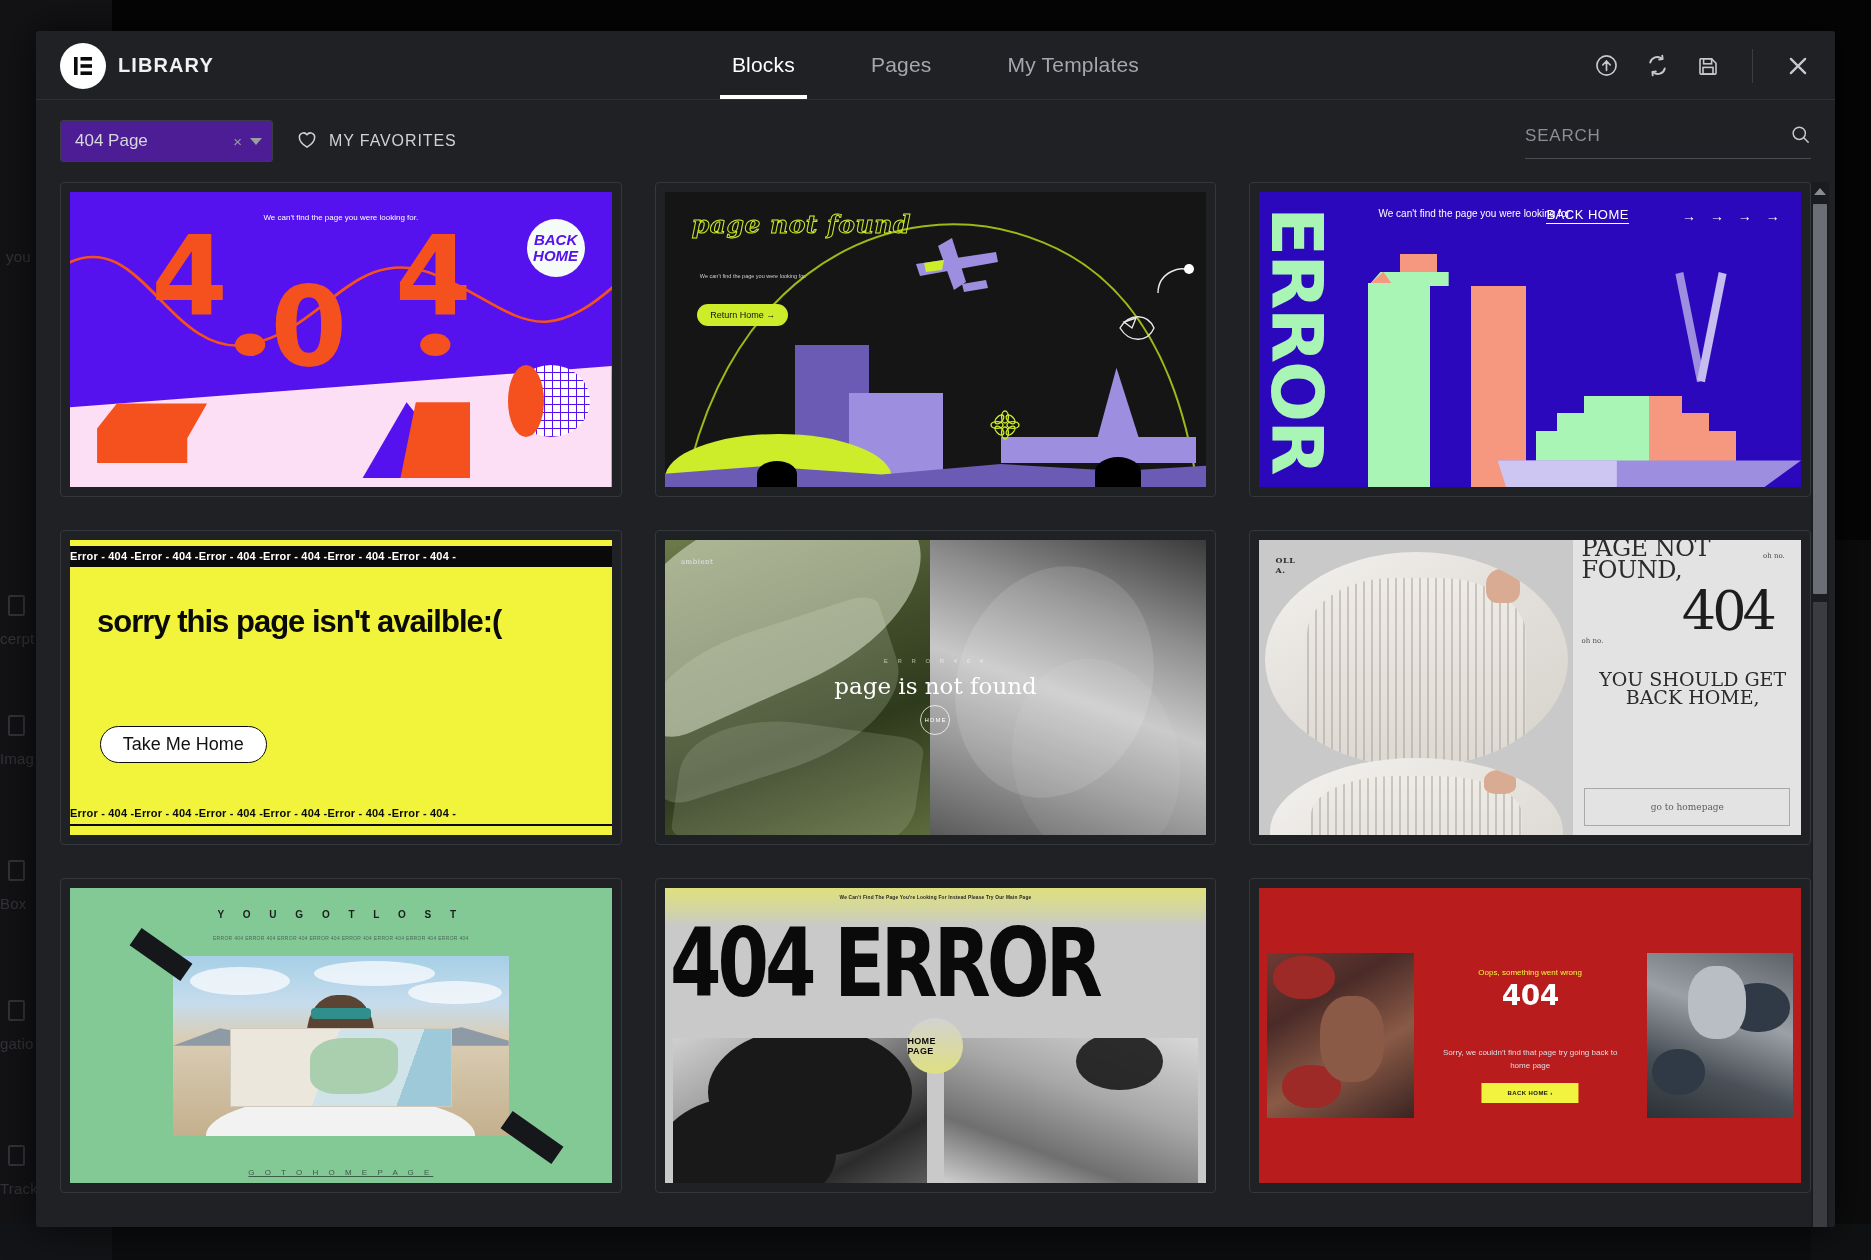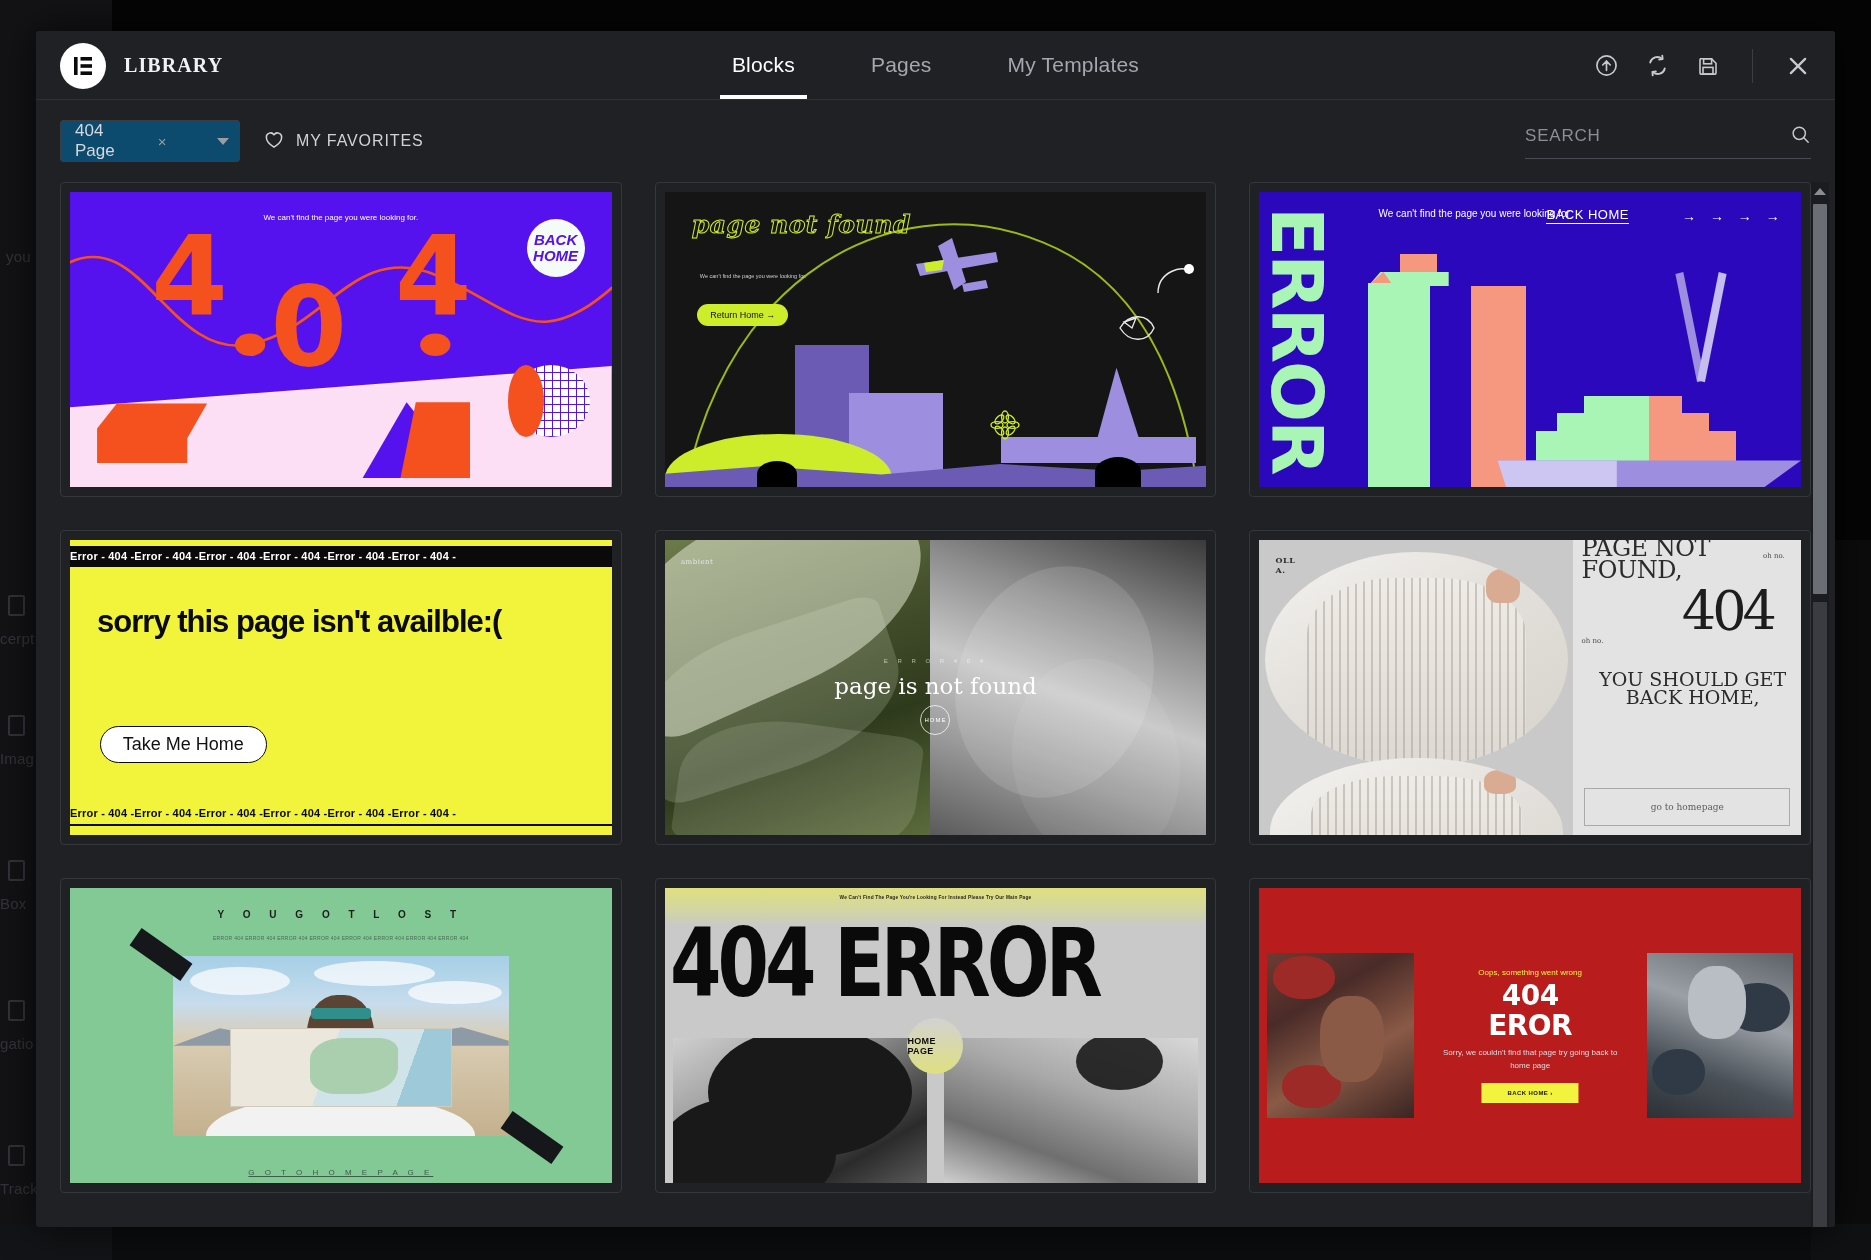--- a/index.html
+++ b/index.html
@@ -54,21 +54,21 @@
     height: 69px; flex: 0 0 69px;
     display: flex; align-items: center;
     padding: 0 24px 0 24px;
     background: #1f2124;
     position: relative;
   }
   .mhead::after {
     content: ""; position: absolute; left: 0; right: 0; bottom: 0;
     height: 1px; background: #2d3034;
   }
-  .brand { display: flex; align-items: center; gap: 18px; font-family: Liberation Serif, serif; }
+  .brand { display: flex; align-items: center; gap: 12px; }
   .elogo {
     width: 46px; height: 46px; border-radius: 50%;
     background: #fff; display: flex; align-items: center; justify-content: center;
   }
   .elogo svg { display: block; }
   .brandtxt {
     color: #f1f1f1; font-size: 20px; font-weight: bold; letter-spacing: 1.1px;
   }
   .tabs {
     position: absolute; left: 0; right: 0; top: 0; height: 69px;
@@ -94,25 +94,24 @@
 
   
   .mtool {
     height: 82px; flex: 0 0 82px;
     display: flex; align-items: center;
     padding: 0 24px 0 24px;
     position: relative;
   }
   .filter {
     display: flex; align-items: center;
-    width: 180px; height: 42px;
+    width: 213px; height: 42px;
     border: 1px solid #3a3d42; border-radius: 3px;
-    padding: 0 10px 0 14px; background: #0c4a6e;
+    padding: 0 10px 0 14px; background: #4c1d95;
     cursor: pointer;
-    gap: 43px;
   }
   .filter-label { color: #d6d8dc; font-size: 17px; flex: 1; }
   .filter-clear { color: #9a9da3; font-size: 15px; margin-right: 8px; cursor: pointer; }
   .caret {
     width: 0; height: 0; border-left: 6px solid transparent;
     border-right: 6px solid transparent; border-top: 7px solid #9a9da3;
     cursor: pointer;
   }
   .favs {
     display: flex; align-items: center; gap: 12px; margin-left: 24px; cursor: pointer;
@@ -918,21 +917,20 @@
                 <div class="glove" style="left:10%;bottom:6%;width:40%;height:26%;background:#9e2a27"></div>
                 <div class="glove" style="left:36%;top:26%;width:44%;height:52%;background:#8a5a46;border-radius:42%"></div>
               </div>
               <div class="pbox pr">
                 <div class="glove" style="right:2%;top:18%;width:44%;height:30%;background:#2f3a46"></div>
                 <div class="glove" style="left:4%;bottom:14%;width:36%;height:28%;background:#2f3a46"></div>
                 <div class="glove" style="left:28%;top:8%;width:40%;height:44%;background:#b9bec4;border-radius:44%"></div>
               </div>
               <div class="kick">Oops, something went wrong</div>
               <div class="t404">404</div>
-              <div class="terr">EROR</div>
               <div class="desc">Sorry, we couldn't find that page try going back to home page</div>
               <div class="btn">BACK HOME  ›</div>
             </div>
           </div>
         </div>
 
       </div>
 
       <div class="sbar">
         <div class="sbar-up">

